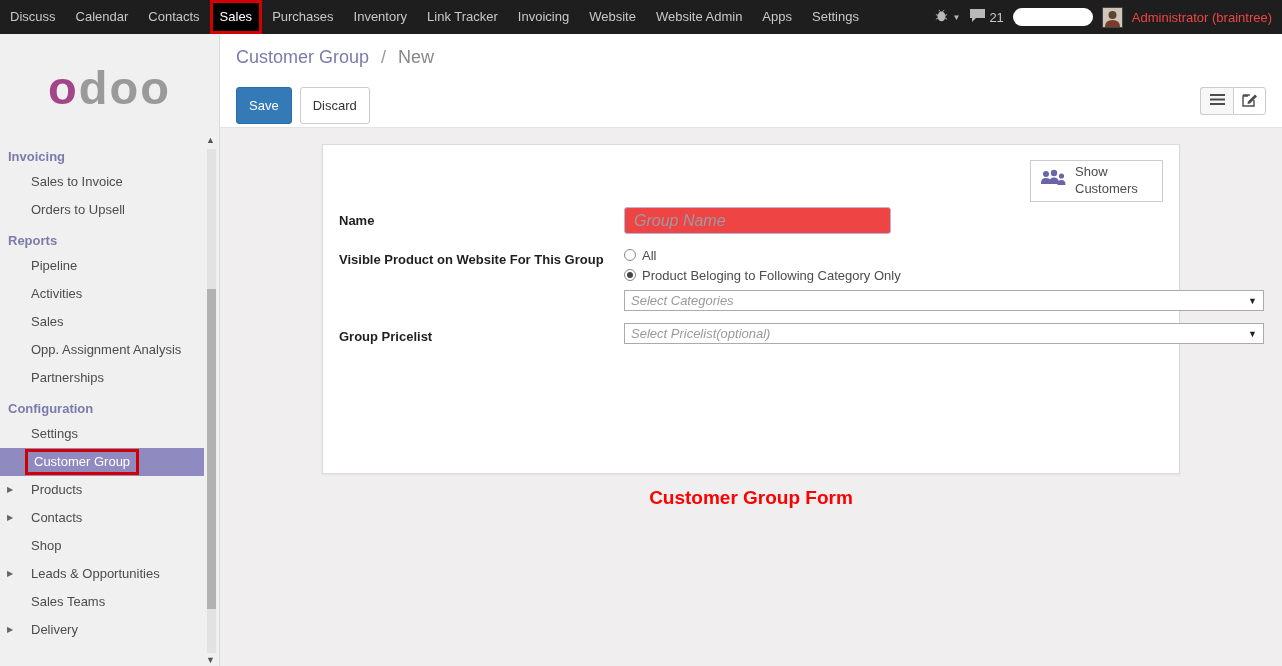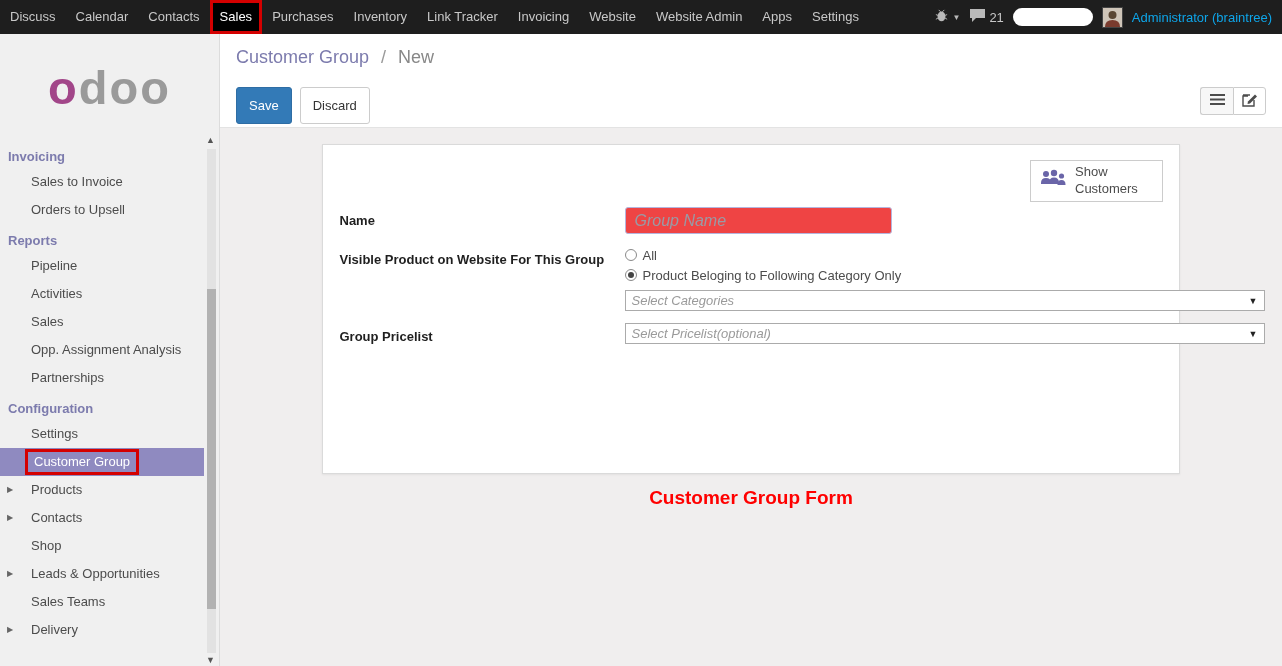--- a/index.html
+++ b/index.html
@@ -12,21 +12,21 @@
   .menu { display:flex; }
   .menu-item { padding:0 10px; line-height:34px; cursor:pointer; white-space:nowrap; }
   .menu-item.active { background:#000; color:#fff; }
   .menu-item.annotated { outline:3px solid #d40000; outline-offset:-3px; }
   .topbar-right { margin-left:auto; display:flex; align-items:center; gap:9px; padding-right:10px; }
   .tb-ico { display:flex; align-items:center; gap:3px; cursor:pointer; }
   .tb-caret { font-size:8px; color:#b9b9b9; }
   .msg-count { color:#c8c8c8; }
   .pill { width:80px; height:18px; background:#fff; border-radius:9px; }
   .avatar { width:21px; height:21px; overflow:hidden; background:#cfc5b8; border:1px solid #444; }
-  .username { color:#0ea5e9; white-space:nowrap; }
+  .username { color:#ef4444; white-space:nowrap; }
 
   
   .sidebar { position:absolute; top:34px; left:0; bottom:0; width:220px; background:#f0f0f0;
              border-right:1px solid #dcdcdc; overflow:hidden; }
   .logo { height:106px; display:flex; align-items:center; justify-content:center;
           font-size:47px; font-weight:bold; letter-spacing:2px; color:#9a9a9a; cursor:pointer; }
   .logo .o1 { color:#a24689; }
   .side-heading { color:#7c7bad; font-weight:bold; font-size:13px; padding:9px 8px 4px; }
   .side-item { font-size:13px; color:#4c4c4c; height:28px; line-height:28px; padding-left:31px;
                position:relative; cursor:pointer; white-space:nowrap; }
@@ -56,21 +56,21 @@
   .vs-btn:last-child { border-radius:0 3px 3px 0; }
   .vs-btn.active { background:#fff; }
 
   .content { position:absolute; top:95px; left:0; right:0; bottom:0; background:#f0eeee; overflow:hidden; }
   .sheet { width:858px; margin:15px auto 0; background:#fff; border:1px solid #dadada;
            box-shadow:0 1px 2px rgba(0,0,0,.06); min-height:330px; position:relative; padding:16px; }
   .show-customers { position:absolute; top:15px; right:16px; width:133px; min-height:41px;
            border:1px solid #ccc; background:#fff; display:flex; align-items:center; gap:8px;
            padding:3px 8px; cursor:pointer; font-size:13px; color:#4c4c4c; line-height:1.3; text-align:left; }
   .form { margin-top:46px; }
-  .form-row { display:flex; margin-bottom:12px;justify-content:center; }
+  .form-row { display:flex; margin-bottom:12px; }
   .form-label { width:285px; font-weight:bold; font-size:13px; color:#1f1f1f; padding-top:6px; }
   .field-col { width:538px; }
   .name-input { width:267px; height:27px; background:#ef4444; border:1px solid #b5b5dd; border-radius:3px;
            padding:0 9px; font-size:16px; color:#333; font-family:"Liberation Sans", sans-serif; }
   .name-input::placeholder { color:#9a9aa5; font-style:italic; }
   .radio-row { display:flex; align-items:center; gap:6px; font-size:13px; color:#4c4c4c;
            height:18px; margin-bottom:2px; cursor:pointer; }
   .radio { width:12px; height:12px; border:1px solid #8a8a8a; border-radius:50%; background:#fff;
            display:inline-flex; align-items:center; justify-content:center; }
   .radio.checked::after { content:""; width:6px; height:6px; border-radius:50%; background:#444; }

